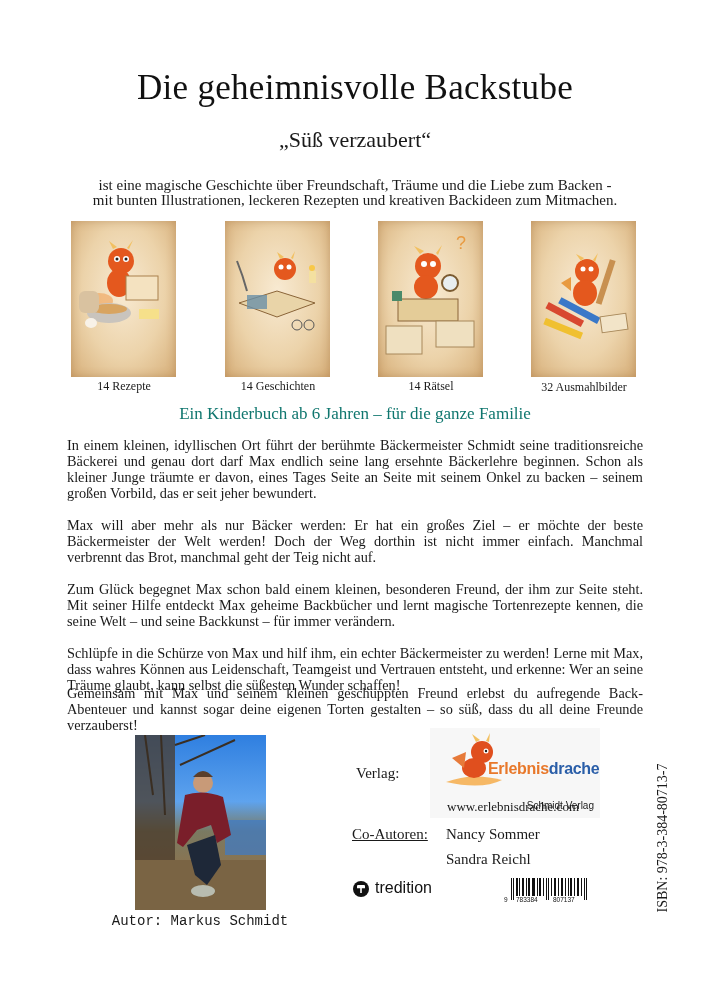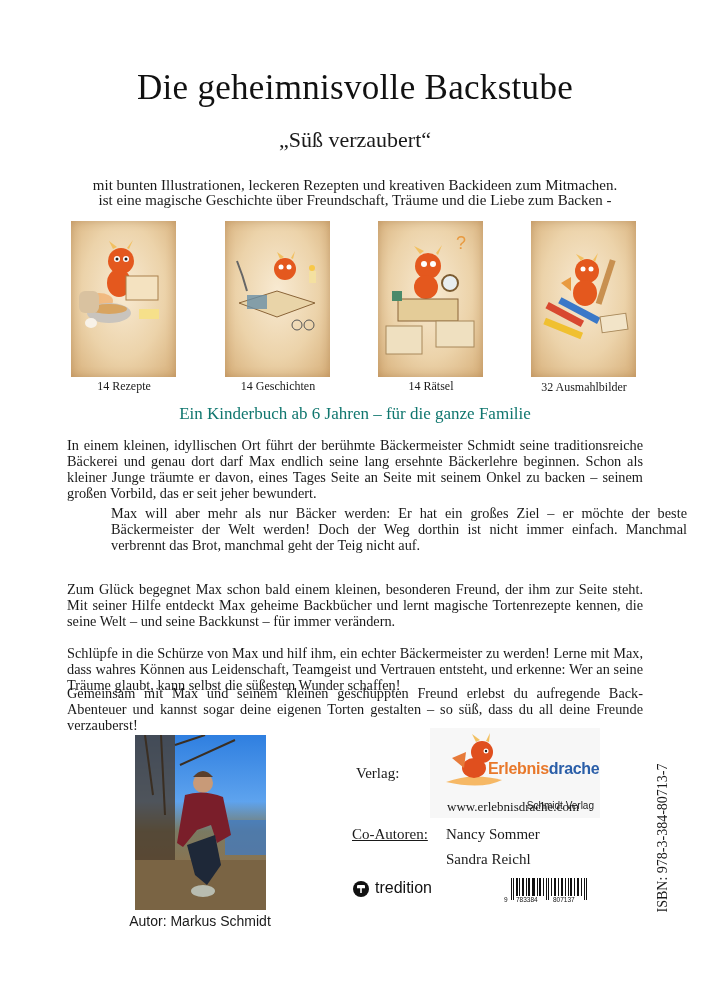--- a/index.html
+++ b/index.html
@@ -40,41 +40,41 @@
       left: 67px; width: 576px; text-align: justify;
       font-family: "Liberation Serif", serif; font-size: 14.3px; line-height: 16px; color: #1a1a1a;
     }
     .author-photo {
       left: 135px; top: 735px; width: 131px; height: 175px;
       background: linear-gradient(180deg, #2f7fe0 0%, #5ea3ee 38%, #7a7a62 55%, #8a7350 75%, #6b5638 100%);
       overflow: hidden;
     }
     .author-caption {
       left: 110px; width: 180px; top: 913px; text-align: center;
-      font-family: Liberation Sans, sans-serif; font-size: 14px; color: #1a1a1a;
+      font-family: Liberation Mono, monospace; font-size: 14px; color: #1a1a1a;
     }
     .label { font-family: "Liberation Serif", serif; font-size: 15px; color: #1a1a1a; }
     .logo-box {
       left: 430px; top: 728px; width: 170px; height: 90px; background: #f7f7f7;
     }
     .brand-orange { color: #e8782a; }
     .brand-blue { color: #2a5ea8; }
     .isbn {
       left: 663px; top: 838px; transform: translate(-50%, -50%) rotate(-90deg);
       font-family: "Liberation Serif", serif; font-size: 14px; white-space: nowrap; color: #1a1a1a;
     }
   </style>
 </head>
 <body>
 
 <div class="abs title">Die geheimnisvolle Backstube</div>
 <div class="abs subtitle">„Süß verzaubert“</div>
 <div class="abs intro">
+  <div>ist eine magische Geschichte über Freundschaft, Träume und die Liebe zum Backen -</div>
   <div>mit bunten Illustrationen, leckeren Rezepten und kreativen Backideen zum Mitmachen.</div>
-  <div>ist eine magische Geschichte über Freundschaft, Träume und die Liebe zum Backen -</div>
 </div>
 
 <div class="abs card" style="left:71px;">
   <svg width="105" height="156" viewBox="0 0 105 156">
     <ellipse cx="28" cy="80" rx="14" ry="8" fill="#f0b070" opacity="0.8"></ellipse>
     <circle cx="50" cy="40" r="13" fill="#e4581e"></circle>
     <ellipse cx="48" cy="62" rx="12" ry="14" fill="#e4581e"></ellipse>
     <circle cx="46" cy="38" r="3" fill="#fff"></circle>
       <circle cx="55" cy="38" r="3" fill="#fff"></circle>
     <circle cx="46" cy="38" r="1.5" fill="#222"></circle>
@@ -139,21 +139,21 @@
 </div>
 
 <div class="abs card-caption" style="left:54px;">14 Rezepte</div>
 <div class="abs card-caption" style="left:208px;">14 Geschichten</div>
 <div class="abs card-caption" style="left:361px;">14 Rätsel</div>
 <div class="abs card-caption" style="left:514px; top:380px;">32 Ausmahlbilder</div>
 
 <div class="abs tagline">Ein Kinderbuch ab 6 Jahren – für die ganze Familie</div>
 
 <div class="abs para" style="top:437px;">In einem kleinen, idyllischen Ort führt der berühmte Bäckermeister Schmidt seine traditionsreiche Bäckerei und genau dort darf Max endlich seine lang ersehnte Bäckerlehre beginnen. Schon als kleiner Junge träumte er davon, eines Tages Seite an Seite mit seinem Onkel zu backen – seinem großen Vorbild, das er seit jeher bewundert.</div>
-<div class="abs para" style="top:505px;margin-left:44px;">Max will aber mehr als nur Bäcker werden: Er hat ein großes Ziel – er möchte der beste Bäckermeister der Welt werden! Doch der Weg dorthin ist nicht immer einfach. Manchmal verbrennt das Brot, manchmal geht der Teig nicht auf.</div>
+<div class="abs para" style="top:517px;">Max will aber mehr als nur Bäcker werden: Er hat ein großes Ziel – er möchte der beste Bäckermeister der Welt werden! Doch der Weg dorthin ist nicht immer einfach. Manchmal verbrennt das Brot, manchmal geht der Teig nicht auf.</div>
 <div class="abs para" style="top:581px;">Zum Glück begegnet Max schon bald einem kleinen, besonderen Freund, der ihm zur Seite steht. Mit seiner Hilfe entdeckt Max geheime Backbücher und lernt magische Tortenrezepte kennen, die seine Welt – und seine Backkunst – für immer verändern.</div>
 <div class="abs para" style="top:645px;">Schlüpfe in die Schürze von Max und hilf ihm, ein echter Bäckermeister zu werden! Lerne mit Max, dass wahres Können aus Leidenschaft, Teamgeist und Vertrauen entsteht, und erkenne: Wer an seine Träume glaubt, kann selbst die süßesten Wunder schaffen!</div>
 <div class="abs para" style="top:684px; top:685px;">Gemeinsam mit Max und seinem kleinen geschuppten Freund erlebst du aufregende Back-Abenteuer und kannst sogar deine eigenen Torten gestalten – so süß, dass du all deine Freunde verzauberst!</div>
 
 <div class="abs author-photo">
   <svg width="131" height="175" viewBox="0 0 131 175">
     <rect x="0" y="0" width="40" height="175" fill="#4a3a2a" opacity="0.75"></rect>
     <path d="M10 0 L18 60 M26 0 L30 80 M40 10 L70 0 M45 30 L100 5" stroke="#3a2e22" stroke-width="2" fill="none"></path>
     <rect x="90" y="85" width="41" height="35" fill="#3d7ac8" opacity="0.7"></rect>
     <rect x="0" y="125" width="131" height="50" fill="#7a6444"></rect>

